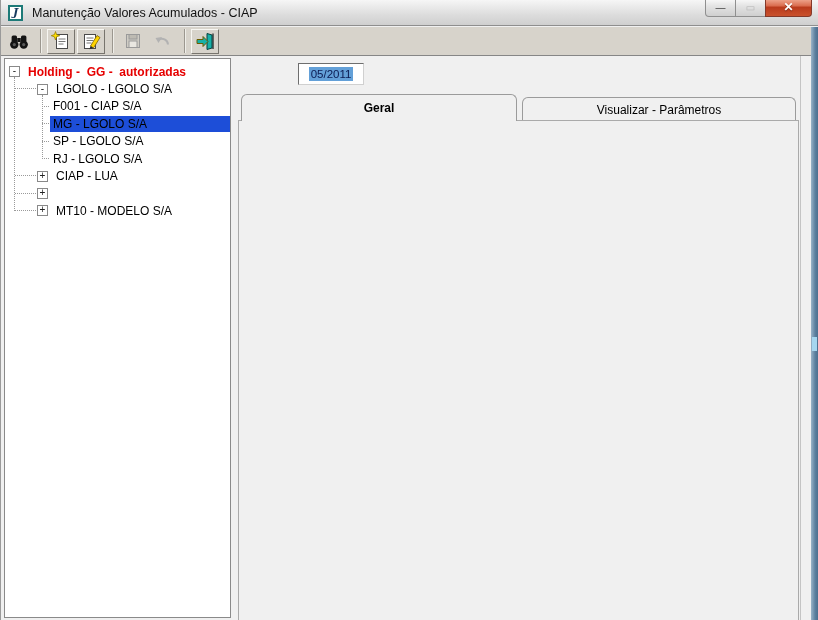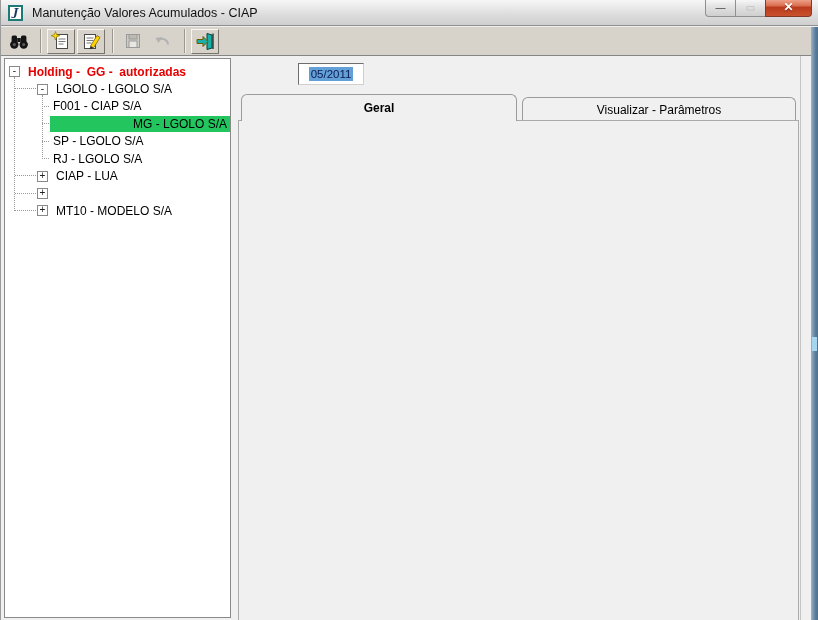--- a/index.html
+++ b/index.html
@@ -60,26 +60,26 @@
   .tsep { width: 2px; height: 24px; margin: 0 5px; border-left: 1px solid #9b978f; border-right: 1px solid #efeee9; }
   
   .tree-panel {
     position: absolute; left: 3px; top: 58px; width: 227px; height: 560px;
     background: #ffffff;
     border: 1px solid #8a8a8a;
     padding-top: 4px;
     overflow: hidden;
   }
   .trow { height: 17.4px; display: flex; align-items: center; font-size: 12px; position: relative; cursor: default; }
-  .trow .tlabel { white-space: pre; padding: 1px 3px; text-align: right; }
+  .trow .tlabel { white-space: pre; padding: 1px 3px; }
   .lvl0 { padding-left: 4px; }
   .lvl1 { padding-left: 32px; }
   .lvl2 { padding-left: 45px; }
   .red .tlabel { color: #e60000; font-weight: bold; }
-  .sel .tlabel { background: #22c55e; flex: 1; }
+  .sel .tlabel { background: #1d4ed8; flex: 1; }
   .expander {
     width: 11px; height: 11px; flex: 0 0 11px; border: 1px solid #898989; background: #fff;
     font-size: 10px; line-height: 8px; text-align: center; margin-right: 5px; color: #222;
   }
   .lvl1::before { content: ""; position: absolute; left: 10px; top: 8px; width: 21px; border-top: 1px dotted #9a9a9a; }
   .lvl2::before { content: ""; position: absolute; left: 37px; top: 8px; width: 7px; border-top: 1px dotted #9a9a9a; }
   .vline { position: absolute; border-left: 1px dotted #9a9a9a; width: 0; }
   .v1 { left: 9px; top: 18px; height: 134px; }
   .v2 { left: 37px; top: 36px; height: 64px; }
   

